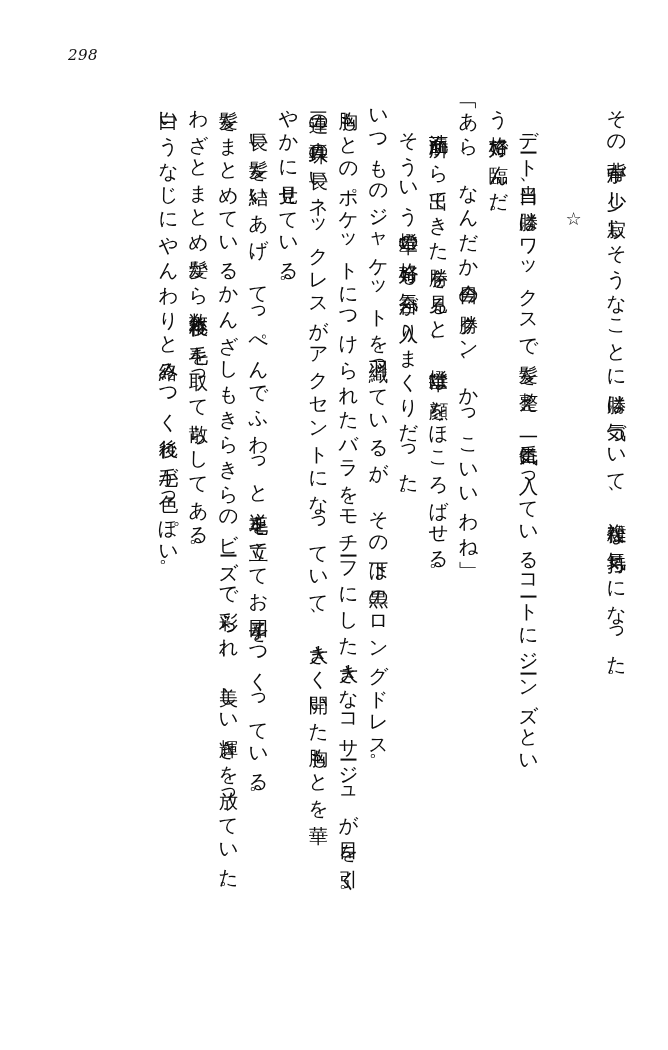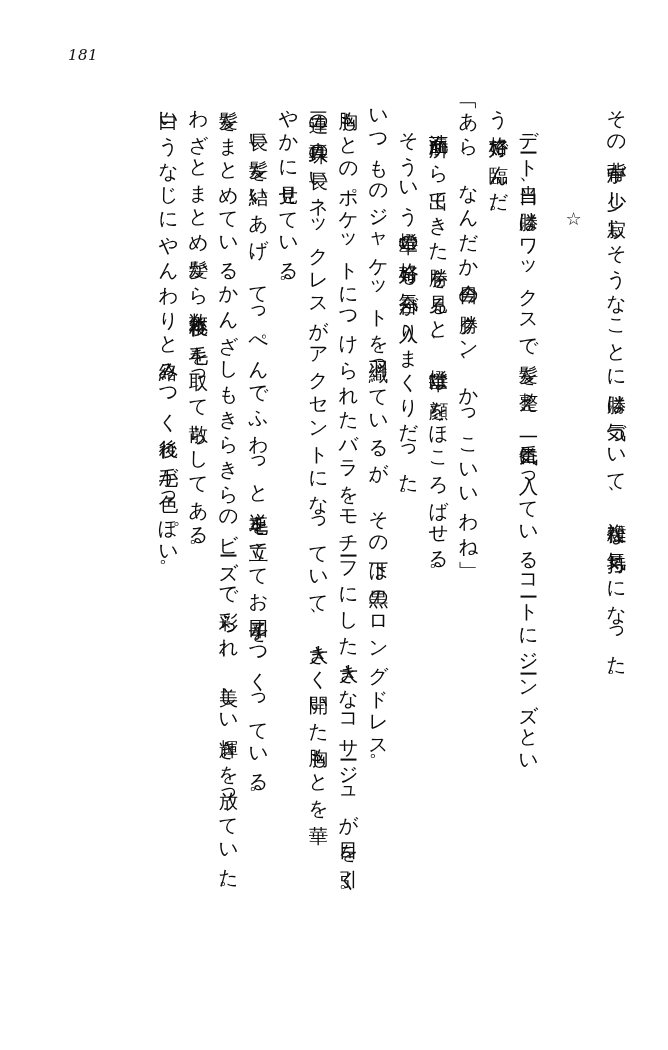--- a/index.html
+++ b/index.html
@@ -71,21 +71,21 @@
     letter-spacing: 0;
   }
 
   .spacer { width: 14px; height: 1px; }
 </style>
 </head>
 <body>
 
 <div class="page">
 
-  <div class="page-number">181</div>
+  <div class="page-number">298</div>
 
   <div class="body-text">
     <div class="col">その背中が少し寂しそうなことに勝は気づいて、複雑な気持ちになった。</div>
     <div class="spacer"></div>
     <div class="col marker">☆</div>
     <div class="spacer"></div>
     <div class="col indent">デート当日、勝はワックスで髪を整え、一番気に入っているコートにジーンズとい</div>
     <div class="col">う格好で臨んだ。</div>
     <div class="col">「あら、なんだか今日の勝クン、かっこいいわね」</div>
     <div class="col indent">洗面所から出てきた勝を見ると、燈華は顔をほころばせる。</div>

